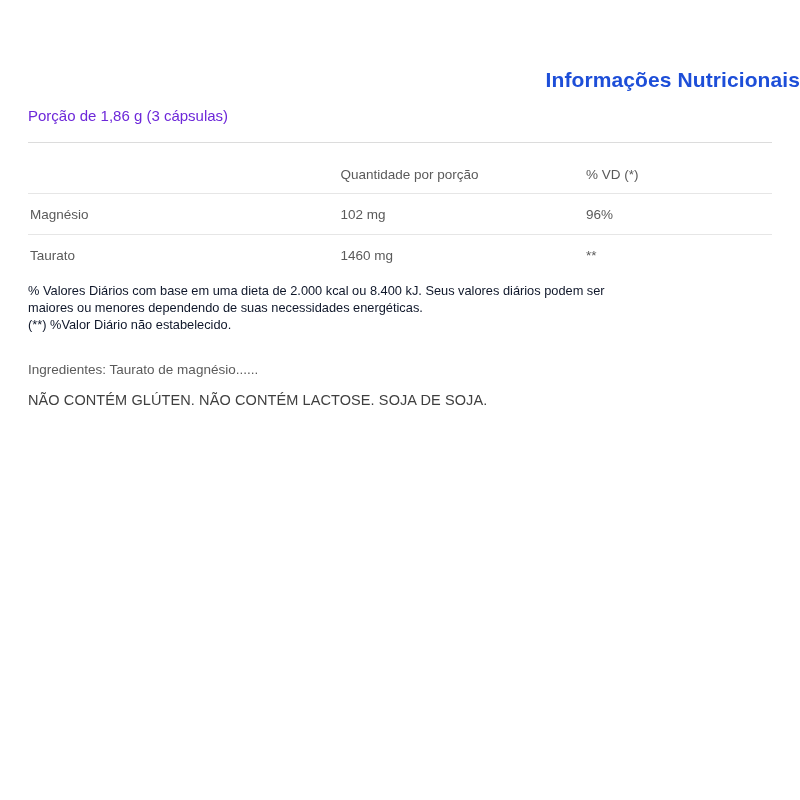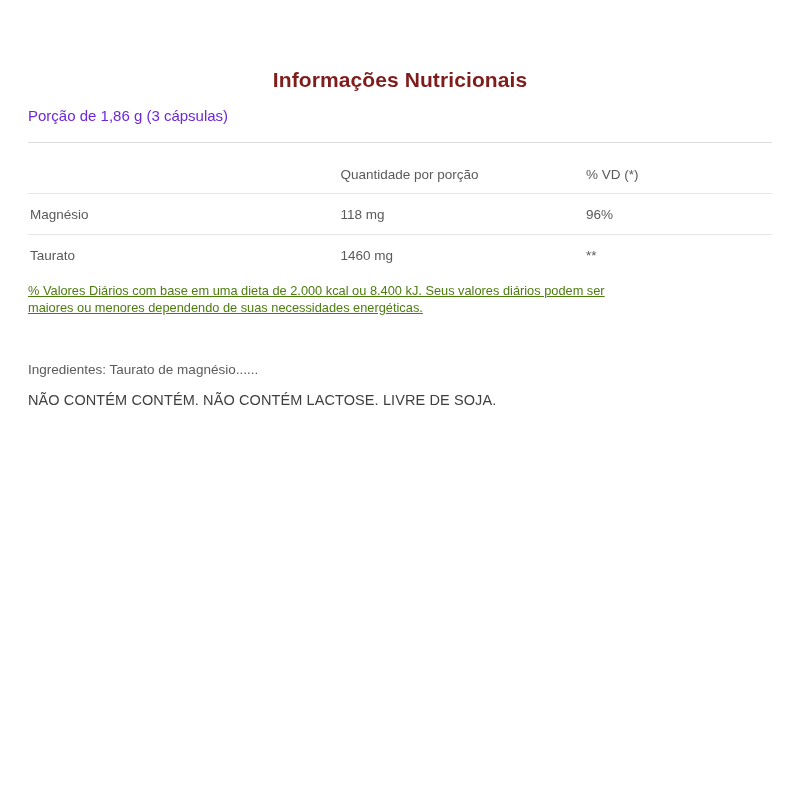--- a/index.html
+++ b/index.html
@@ -24,22 +24,22 @@
     height: 800px;
     box-sizing: border-box;
     padding: 0;
   }
 
   .title {
     position: absolute;
     left: 0;
     top: 68px;
     width: 800px;
-    text-align: center;
-    color: #7f1d1d;
+    text-align: right;
+    color: #1d4ed8;
     font-size: 21px;
     font-weight: bold;
     letter-spacing: 0.1px;
   }
 
   .portion {
     position: absolute;
     left: 28px;
     top: 107px;
     font-size: 15px;
@@ -87,22 +87,21 @@
   }
   .table tbody td.col-name { padding-left: 2px; }
 
   .note {
     position: absolute;
     left: 28px;
     top: 283px;
     width: 710px;
     font-size: 12.8px;
     line-height: 1.32;
-    color: #4d7c0f;
-    text-decoration: underline;
+    color: #0f172a;
   }
 
   .ingredients {
     position: absolute;
     left: 28px;
     top: 362px;
     width: 710px;
     font-size: 13.5px;
     color: #5a5a5a;
   }
@@ -133,36 +132,37 @@
     <thead>
       <tr>
         <th class="col-name"></th>
         <th class="col-qty">Quantidade por porção</th>
         <th class="col-vd">% VD (*)</th>
       </tr>
     </thead>
     <tbody>
       <tr>
         <td class="col-name">Magnésio</td>
-        <td class="col-qty">118 mg</td>
+        <td class="col-qty">102 mg</td>
         <td class="col-vd">96%</td>
       </tr>
       <tr>
         <td class="col-name">Taurato</td>
         <td class="col-qty">1460 mg</td>
         <td class="col-vd">**</td>
       </tr>
     </tbody>
   </table>
 
   <div class="note">
     <div>% Valores Diários com base em uma dieta de 2.000 kcal ou 8.400 kJ. Seus valores diários podem ser</div>
     <div>maiores ou menores dependendo de suas necessidades energéticas.</div>
+    <div>(**) %Valor Diário não estabelecido.</div>
   </div>
 
   <div class="ingredients">
     <span class="label">Ingredientes:</span>
     <span>Taurato de magnésio......</span>
   </div>
 
-  <div class="claims">NÃO CONTÉM CONTÉM. NÃO CONTÉM LACTOSE. LIVRE DE SOJA.</div>
+  <div class="claims">NÃO CONTÉM GLÚTEN. NÃO CONTÉM LACTOSE. SOJA DE SOJA.</div>
 
 </div>
 
 </body></html>

